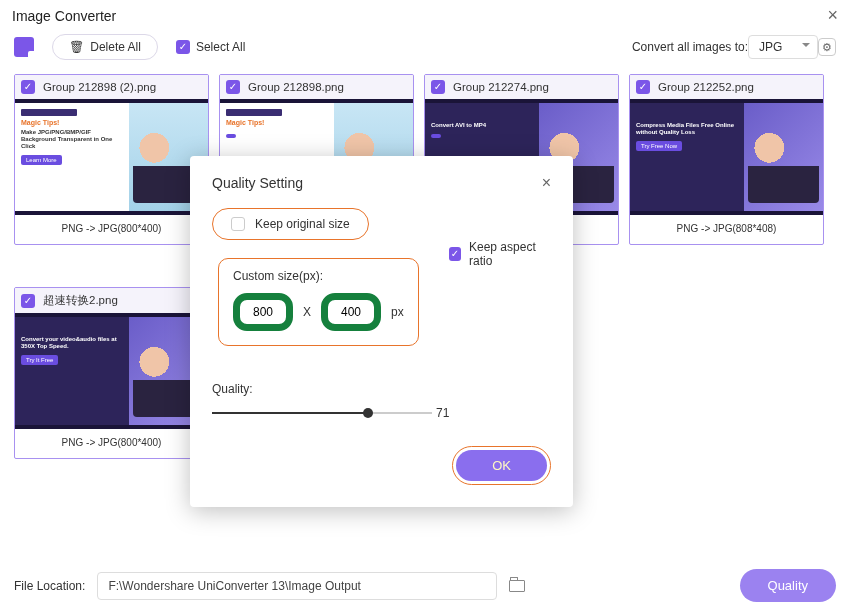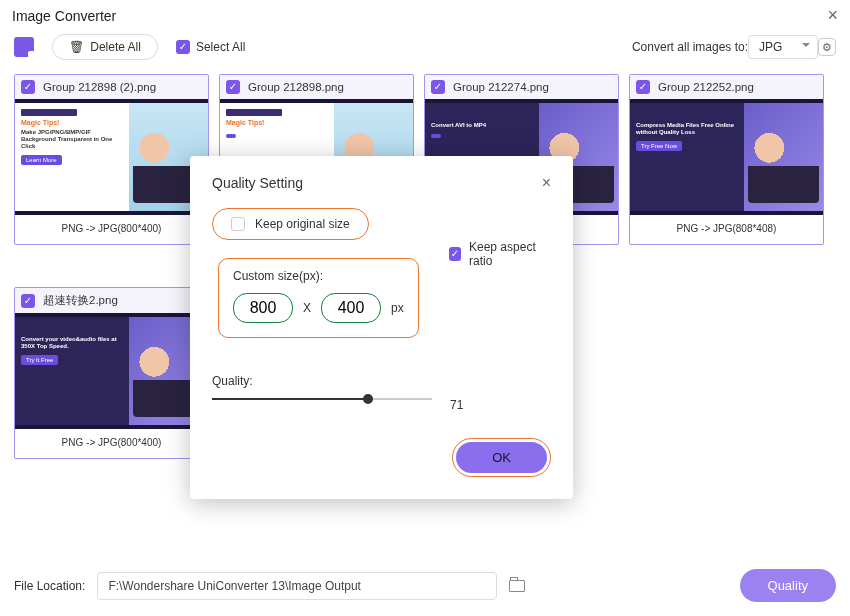--- a/index.html
+++ b/index.html
@@ -53,31 +53,31 @@
 
 
 .dialog { position: absolute; left: 190px; top: 156px; width: 383px; background: #fff; box-shadow: 0 4px 24px rgba(0,0,0,0.25); padding: 18px 22px 22px; border-radius: 4px; z-index: 10; }
 .dialog-head { display: flex; justify-content: space-between; align-items: center; margin-bottom: 16px; }
 .dialog-head h2 { font-size: 14px; font-weight: 500; color: #333; }
 .dialog-head .dx { font-size: 16px; color: #666; cursor: pointer; }
 .outline-wrap { border: 1.5px solid #e8742b; border-radius: 18px; display: inline-flex; align-items: center; padding: 8px 18px; gap: 10px; cursor: pointer; }
 .custom-box { border: 1.5px solid #e8742b; border-radius: 10px; padding: 10px 14px 14px; margin-top: 18px; display: inline-block; }
 .custom-box .lbl { font-size: 12px; color: #333; margin-bottom: 10px; }
 .size-row { display: flex; align-items: center; gap: 10px; }
-.sz-input { border: 1px solid #15803d; border-radius: 14px; padding: 5px 12px; width: 60px; text-align: center; font-size: 16px; }
+.sz-input { border: 7px solid #15803d; border-radius: 14px; padding: 5px 12px; width: 60px; text-align: center; font-size: 12px; }
 .aspect { display: inline-flex; align-items: center; gap: 8px; margin-left: 30px; cursor: pointer; }
 .quality-row { margin-top: 36px; }
 .quality-row .lbl { font-size: 12px; color: #333; margin-bottom: 10px; }
-.slider-row { display: flex; align-items: flex-start; gap: 18px; }
+.slider-row { display: flex; align-items: center; gap: 4px; }
 .slider { flex: 0 0 220px; height: 2px; background: #ccc; position: relative; }
 .slider::before { content: ""; position: absolute; left: 0; width: 71%; height: 2px; background: #333; }
 .slider-thumb { position: absolute; left: 71%; top: 50%; transform: translate(-50%, -50%); width: 10px; height: 10px; border-radius: 50%; background: #333; }
 .dialog-actions { display: flex; gap: 16px; justify-content: flex-end; margin-top: 26px; }
 .btn-ok-wrap { border: 1.5px solid #e8742b; border-radius: 22px; padding: 3px; }
-.btn-ok { background: #8a6eee; color: #0f172a; border: none; border-radius: 18px; padding: 8px 36px; font-size: 13px; cursor: pointer; }
+.btn-ok { background: #8a6eee; color: #fef9c3; border: none; border-radius: 18px; padding: 8px 36px; font-size: 13px; cursor: pointer; }
 .btn-cancel { background: #fff; color: #333; border: 1px solid #d9d4ea; border-radius: 18px; padding: 8px 28px; font-size: 13px; cursor: pointer; }
 </style>
 </head>
 <body>
 
 <div class="titlebar">
   <h1>Image Converter</h1>
   <span class="close-x">×</span>
 </div>
 

